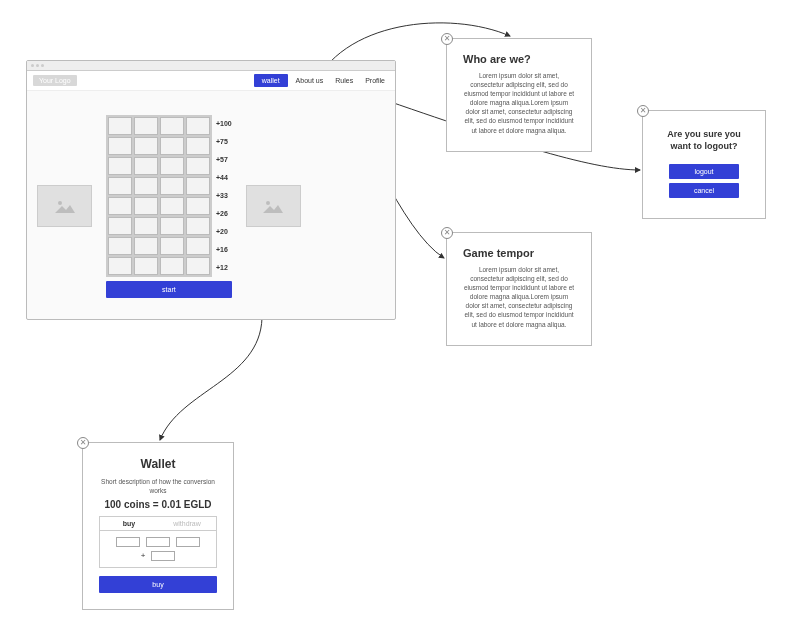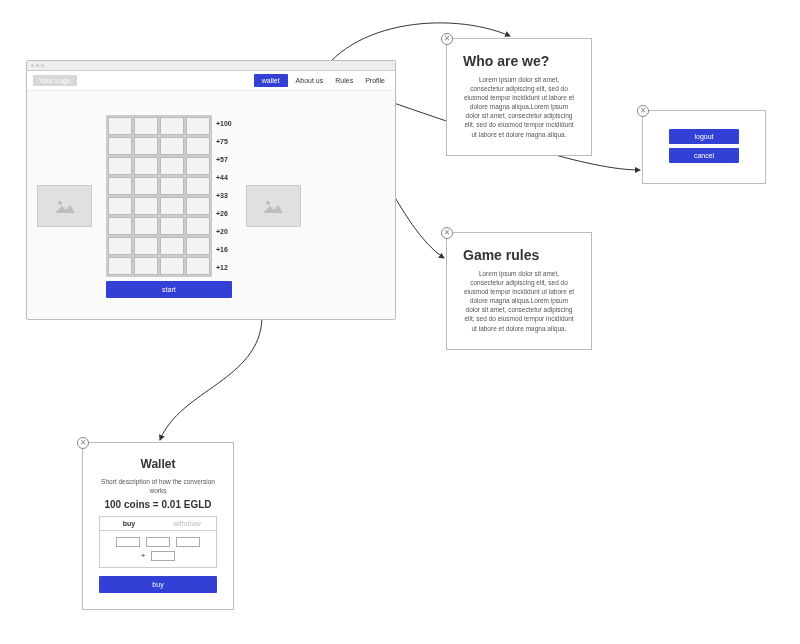--- a/index.html
+++ b/index.html
@@ -68,21 +68,21 @@
   
   .panel {
     position:absolute; border:1px solid #bbb; background:#fff; padding:14px 16px 16px 16px;
     z-index:2;
   }
   .close-btn {
     position:absolute; width:12px;height:12px; border:1px solid #888; border-radius:50%;
     left:-6px; top:-6px; background:#fff; display:flex;align-items:center;justify-content:center;
     font-size:8px; line-height:1; color:#888; cursor:pointer;
   }
-  .panel h3 { font-size:14px; font-weight:bold; margin-bottom:6px;}
+  .panel h3 { font-size:11px; font-weight:bold; margin-bottom:6px;}
   .panel p { font-size:6.5px; line-height:1.4; color:#555; text-align:center;}
   .who-panel { left:446px; top:38px; width:146px; }
   .rules-panel { left:446px; top:232px; width:146px; }
   .logout-panel { left:642px; top:110px; width:124px; text-align:center;}
   .logout-panel h4 { font-size:9px; font-weight:bold; margin:4px 0 12px; line-height:1.3;}
   .logout-panel .btn-primary { display:block; width:70px; margin:4px auto; font-size:7px; padding:4px 0;}
   .wallet-panel { left:82px; top:442px; width:152px; text-align:center;}
   .wallet-panel h3 { font-size:12px;}
   .wallet-panel .desc { font-size:6.5px; margin-bottom:4px;}
   .wallet-panel .rate { font-size:10px; font-weight:bold; margin-bottom:6px;}
@@ -201,26 +201,27 @@
 </div>
 
 <div class="panel who-panel">
   <div class="close-btn">✕</div>
   <h3>Who are we?</h3>
   <p>Lorem ipsum dolor sit amet, consectetur adipiscing elit, sed do eiusmod tempor incididunt ut labore et dolore magna aliqua.Lorem ipsum dolor sit amet, consectetur adipiscing elit, sed do eiusmod tempor incididunt ut labore et dolore magna aliqua.</p>
 </div>
 
 <div class="panel rules-panel">
   <div class="close-btn">✕</div>
-  <h3>Game rules</h3>
+  <h3>Game tempor</h3>
   <p>Lorem ipsum dolor sit amet, consectetur adipiscing elit, sed do eiusmod tempor incididunt ut labore et dolore magna aliqua.Lorem ipsum dolor sit amet, consectetur adipiscing elit, sed do eiusmod tempor incididunt ut labore et dolore magna aliqua.</p>
 </div>
 
 <div class="panel logout-panel">
   <div class="close-btn">✕</div>
+  <h4>Are you sure you want to logout?</h4>
   <button class="btn-primary">logout</button>
   <button class="btn-primary">cancel</button>
 </div>
 
 <div class="panel wallet-panel">
   <div class="close-btn">✕</div>
   <h3>Wallet</h3>
   <p class="desc">Short description of how the conversion works</p>
   <div class="rate">100 coins = 0.01 EGLD</div>
   <div class="wtabs">

